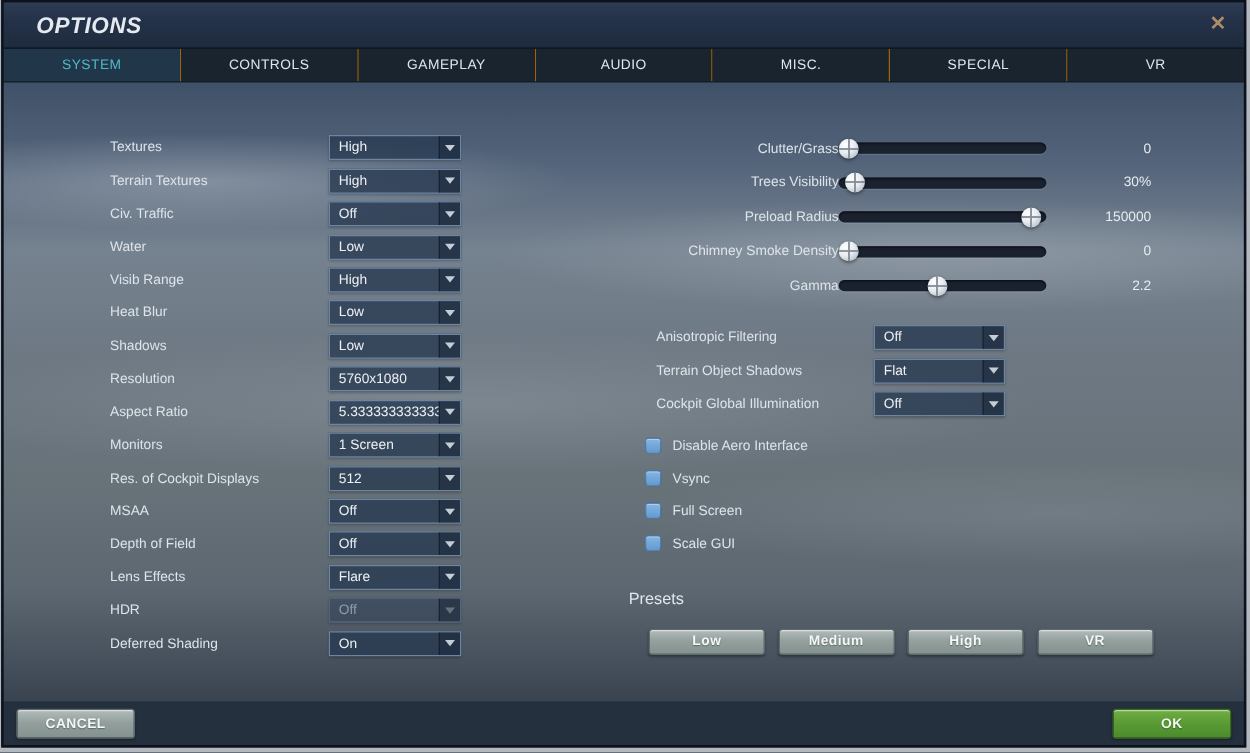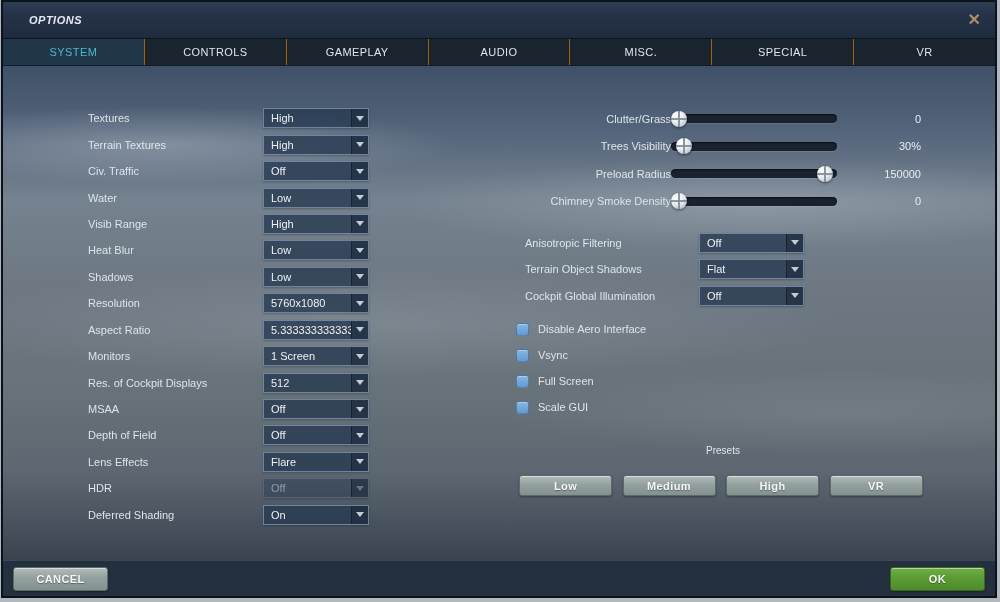--- a/index.html
+++ b/index.html
@@ -13,21 +13,21 @@
   }
 
   
   .titlebar {
     height:37px; flex:none; position:relative;
     background:linear-gradient(180deg,#2c3c51 0%, #243249 40%, #1f2b3d 100%);
     border-bottom:1px solid #0d1520;
     display:flex; align-items:center;
   }
   .title {
-    margin-left:26px; font-size:11px; font-weight:bold; font-style:italic;
+    margin-left:26px; font-size:18px; font-weight:bold; font-style:italic;
     color:#e4eaf0; letter-spacing:0.5px;
   }
   .close-x {
     position:absolute; right:14px; top:50%; transform:translateY(-50%);
     color:#b08b68; font-size:16px; font-weight:bold; line-height:1; cursor:pointer;
   }
 
   
   .tabbar { height:27px; flex:none; display:flex; background:#0f1823; border-bottom:1px solid #131c27; }
   .tab {
@@ -102,21 +102,21 @@
 
   .checks { margin-top:7px; }
   .row-check { height:26px; display:flex; align-items:center; padding-left:13px; cursor:pointer; }
   .checkbox {
     width:13px; height:13px; border-radius:3px; margin-right:9px; flex:none;
     background:linear-gradient(180deg,#86b5e3 0%, #639bd0 100%);
     border:1px solid rgba(35,70,110,0.45);
     box-shadow:inset 0 1px 0 rgba(255,255,255,0.35);
   }
 
-  .presets-title { margin-top:20px; height:22px; line-height:22px; text-align:center; width:440px; font-size:10px; color:#e0e6ec; }
+  .presets-title { margin-top:20px; height:22px; line-height:22px; text-align:left; width:440px; font-size:13px; color:#e0e6ec; }
   .presets-row { margin-top:13px; display:flex; padding-left:16px; gap:10.5px; }
 
   
   .btn {
     display:flex; align-items:center; justify-content:center;
     font-size:11px; font-weight:bold; color:#f4f7f7; letter-spacing:0.4px;
     border:1px solid #5c6a6a; border-radius:3px; cursor:pointer;
     background:linear-gradient(180deg,#b3bdbb 0%, #93a09e 45%, #84928f 100%);
     box-shadow:inset 0 1px 0 rgba(255,255,255,0.5), 0 1px 2px rgba(0,0,0,0.35);
     text-shadow:0 1px 1px rgba(0,0,0,0.35);
@@ -369,20 +369,27 @@
           </div>
 
           <div class="row-slider">
             <span class="s-label label">Chimney Smoke Density</span>
             <div class="s-track">
               <div class="slider-handle" style="left: 0px;"></div>
             </div>
             <span class="s-value">0</span>
           </div>
 
+          <div class="row-slider">
+            <span class="s-label label">Gamma</span>
+            <div class="s-track">
+              <div class="slider-handle" style="left: 70.5px;"></div>
+            </div>
+            <span class="s-value">2.2</span>
+          </div>
         </div>
 
       <div class="rdrops">
 
           <div class="row-rdrop">
             <span class="label">Anisotropic Filtering</span>
             <div class="dropdown">
               <span class="dd-value">Off</span>
               <span class="dd-arrow">
                 <span class="dd-tri"></span>

